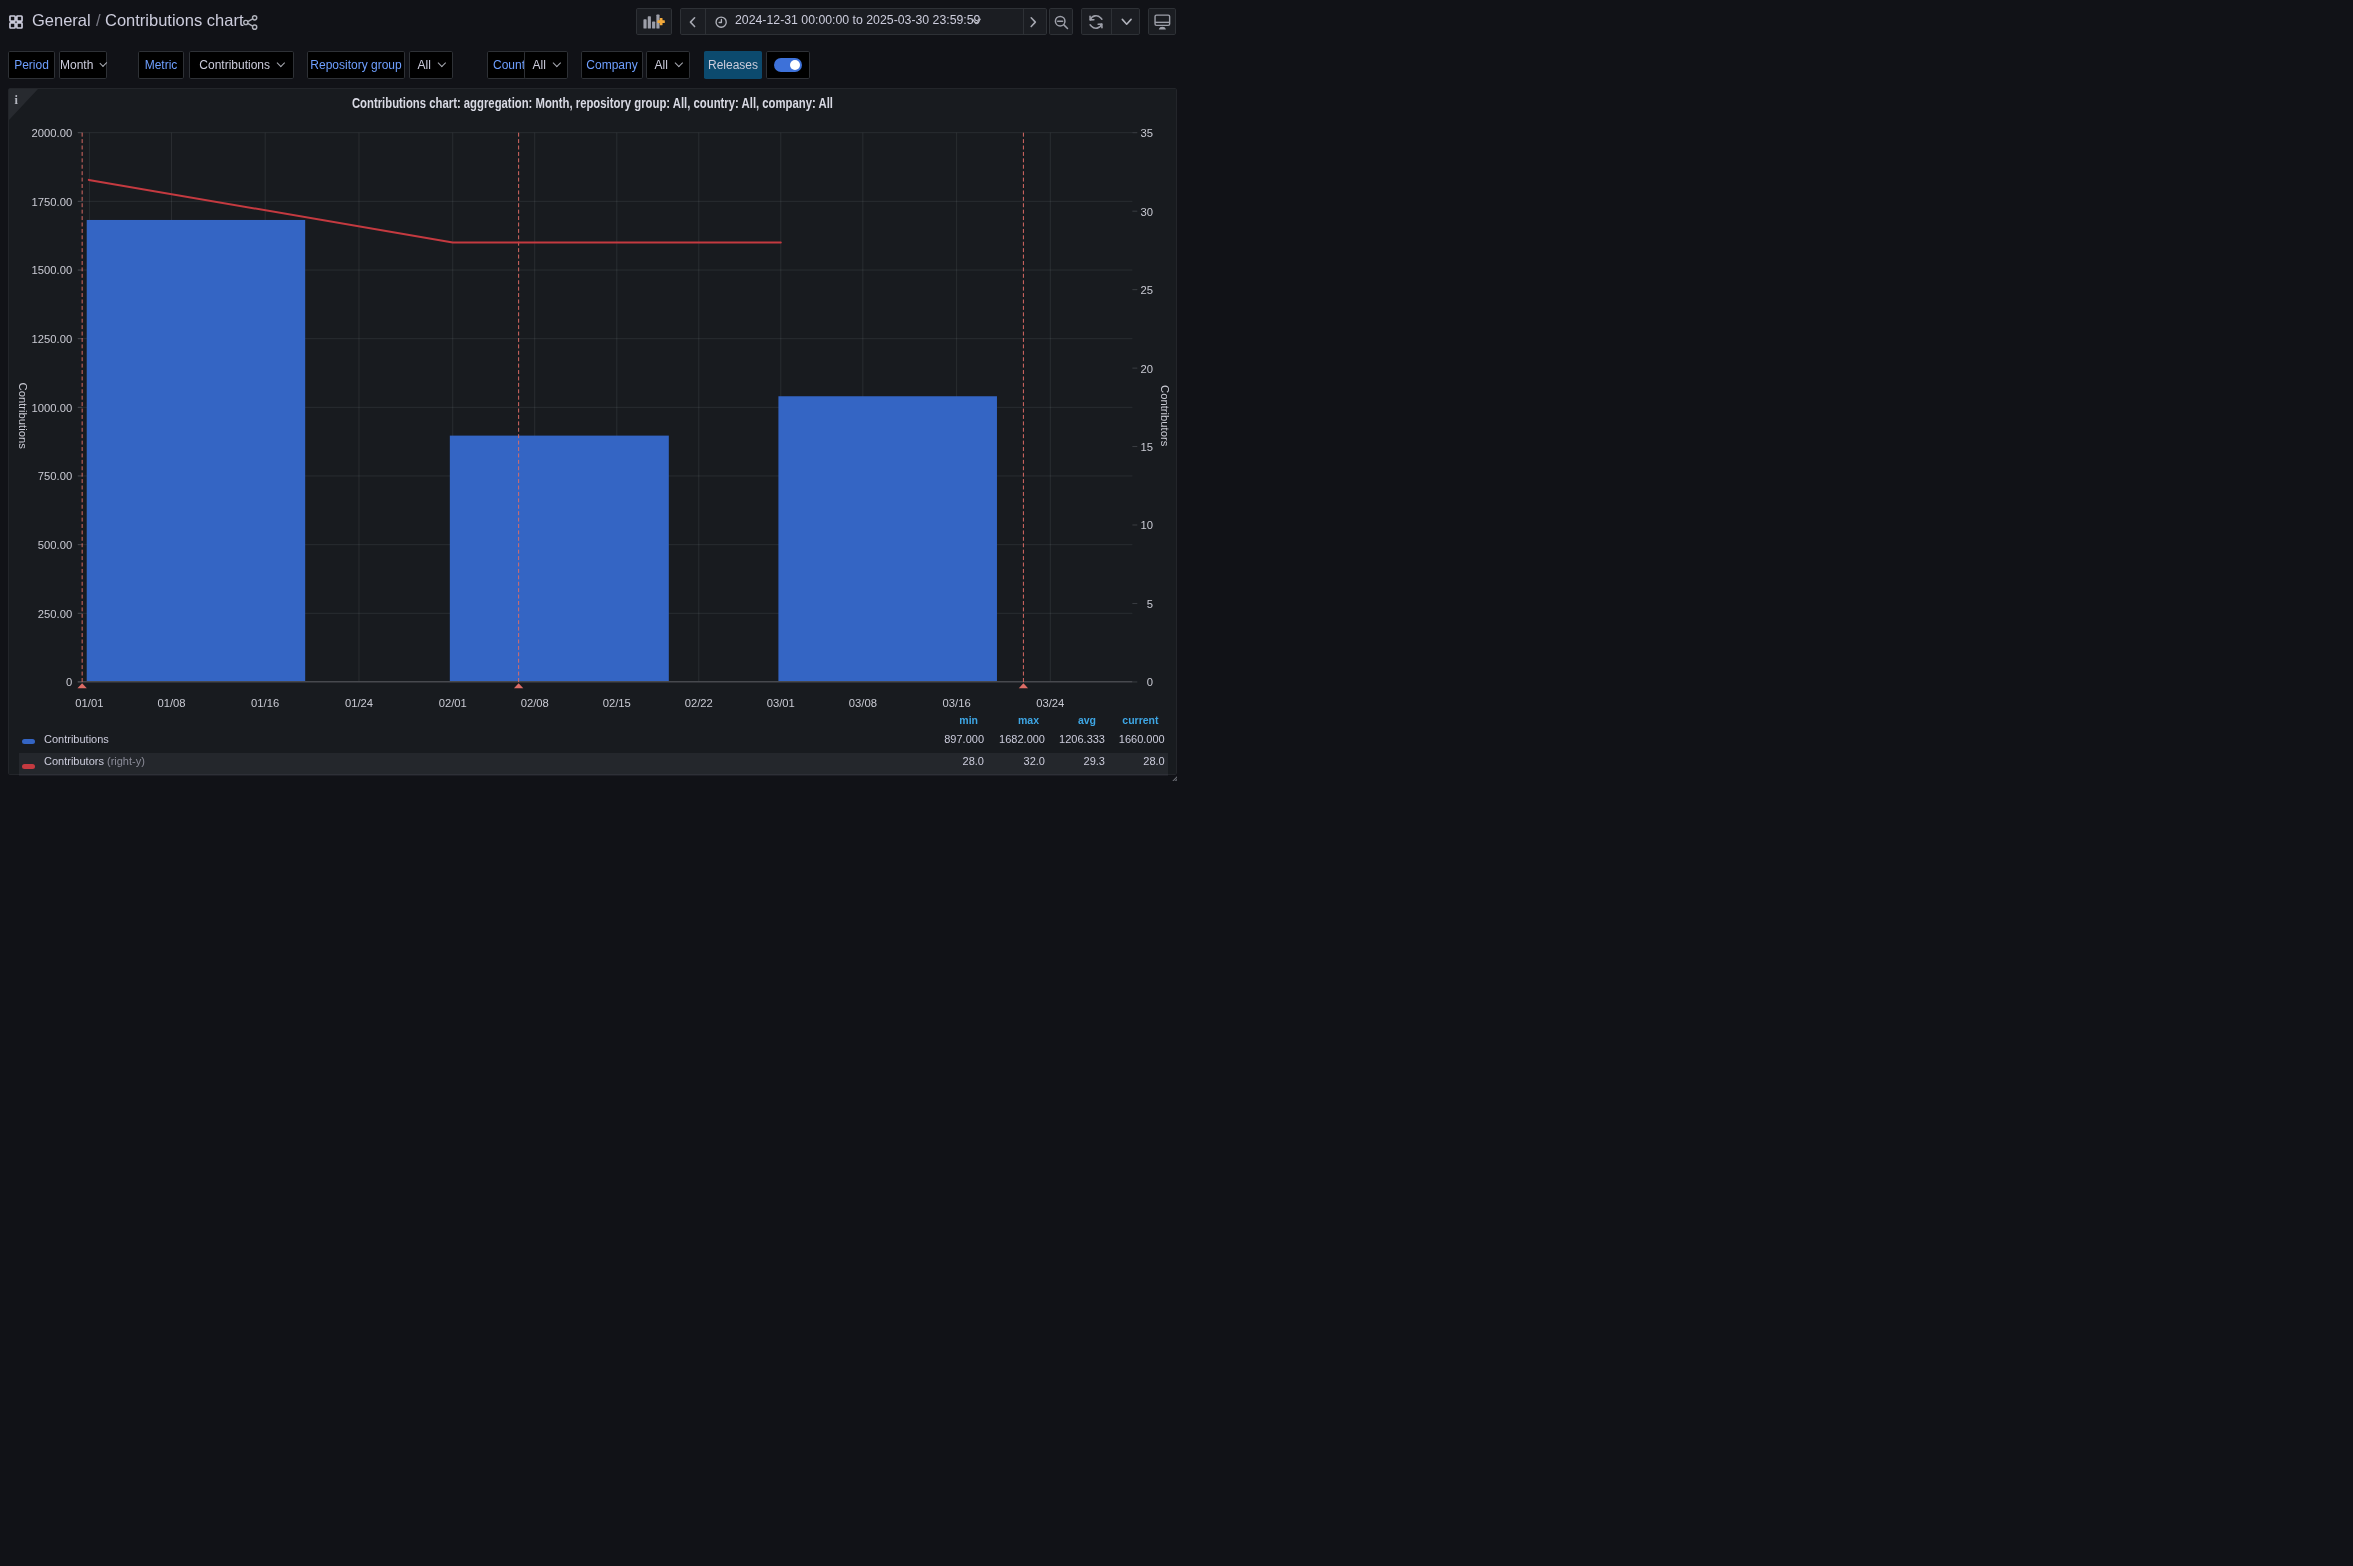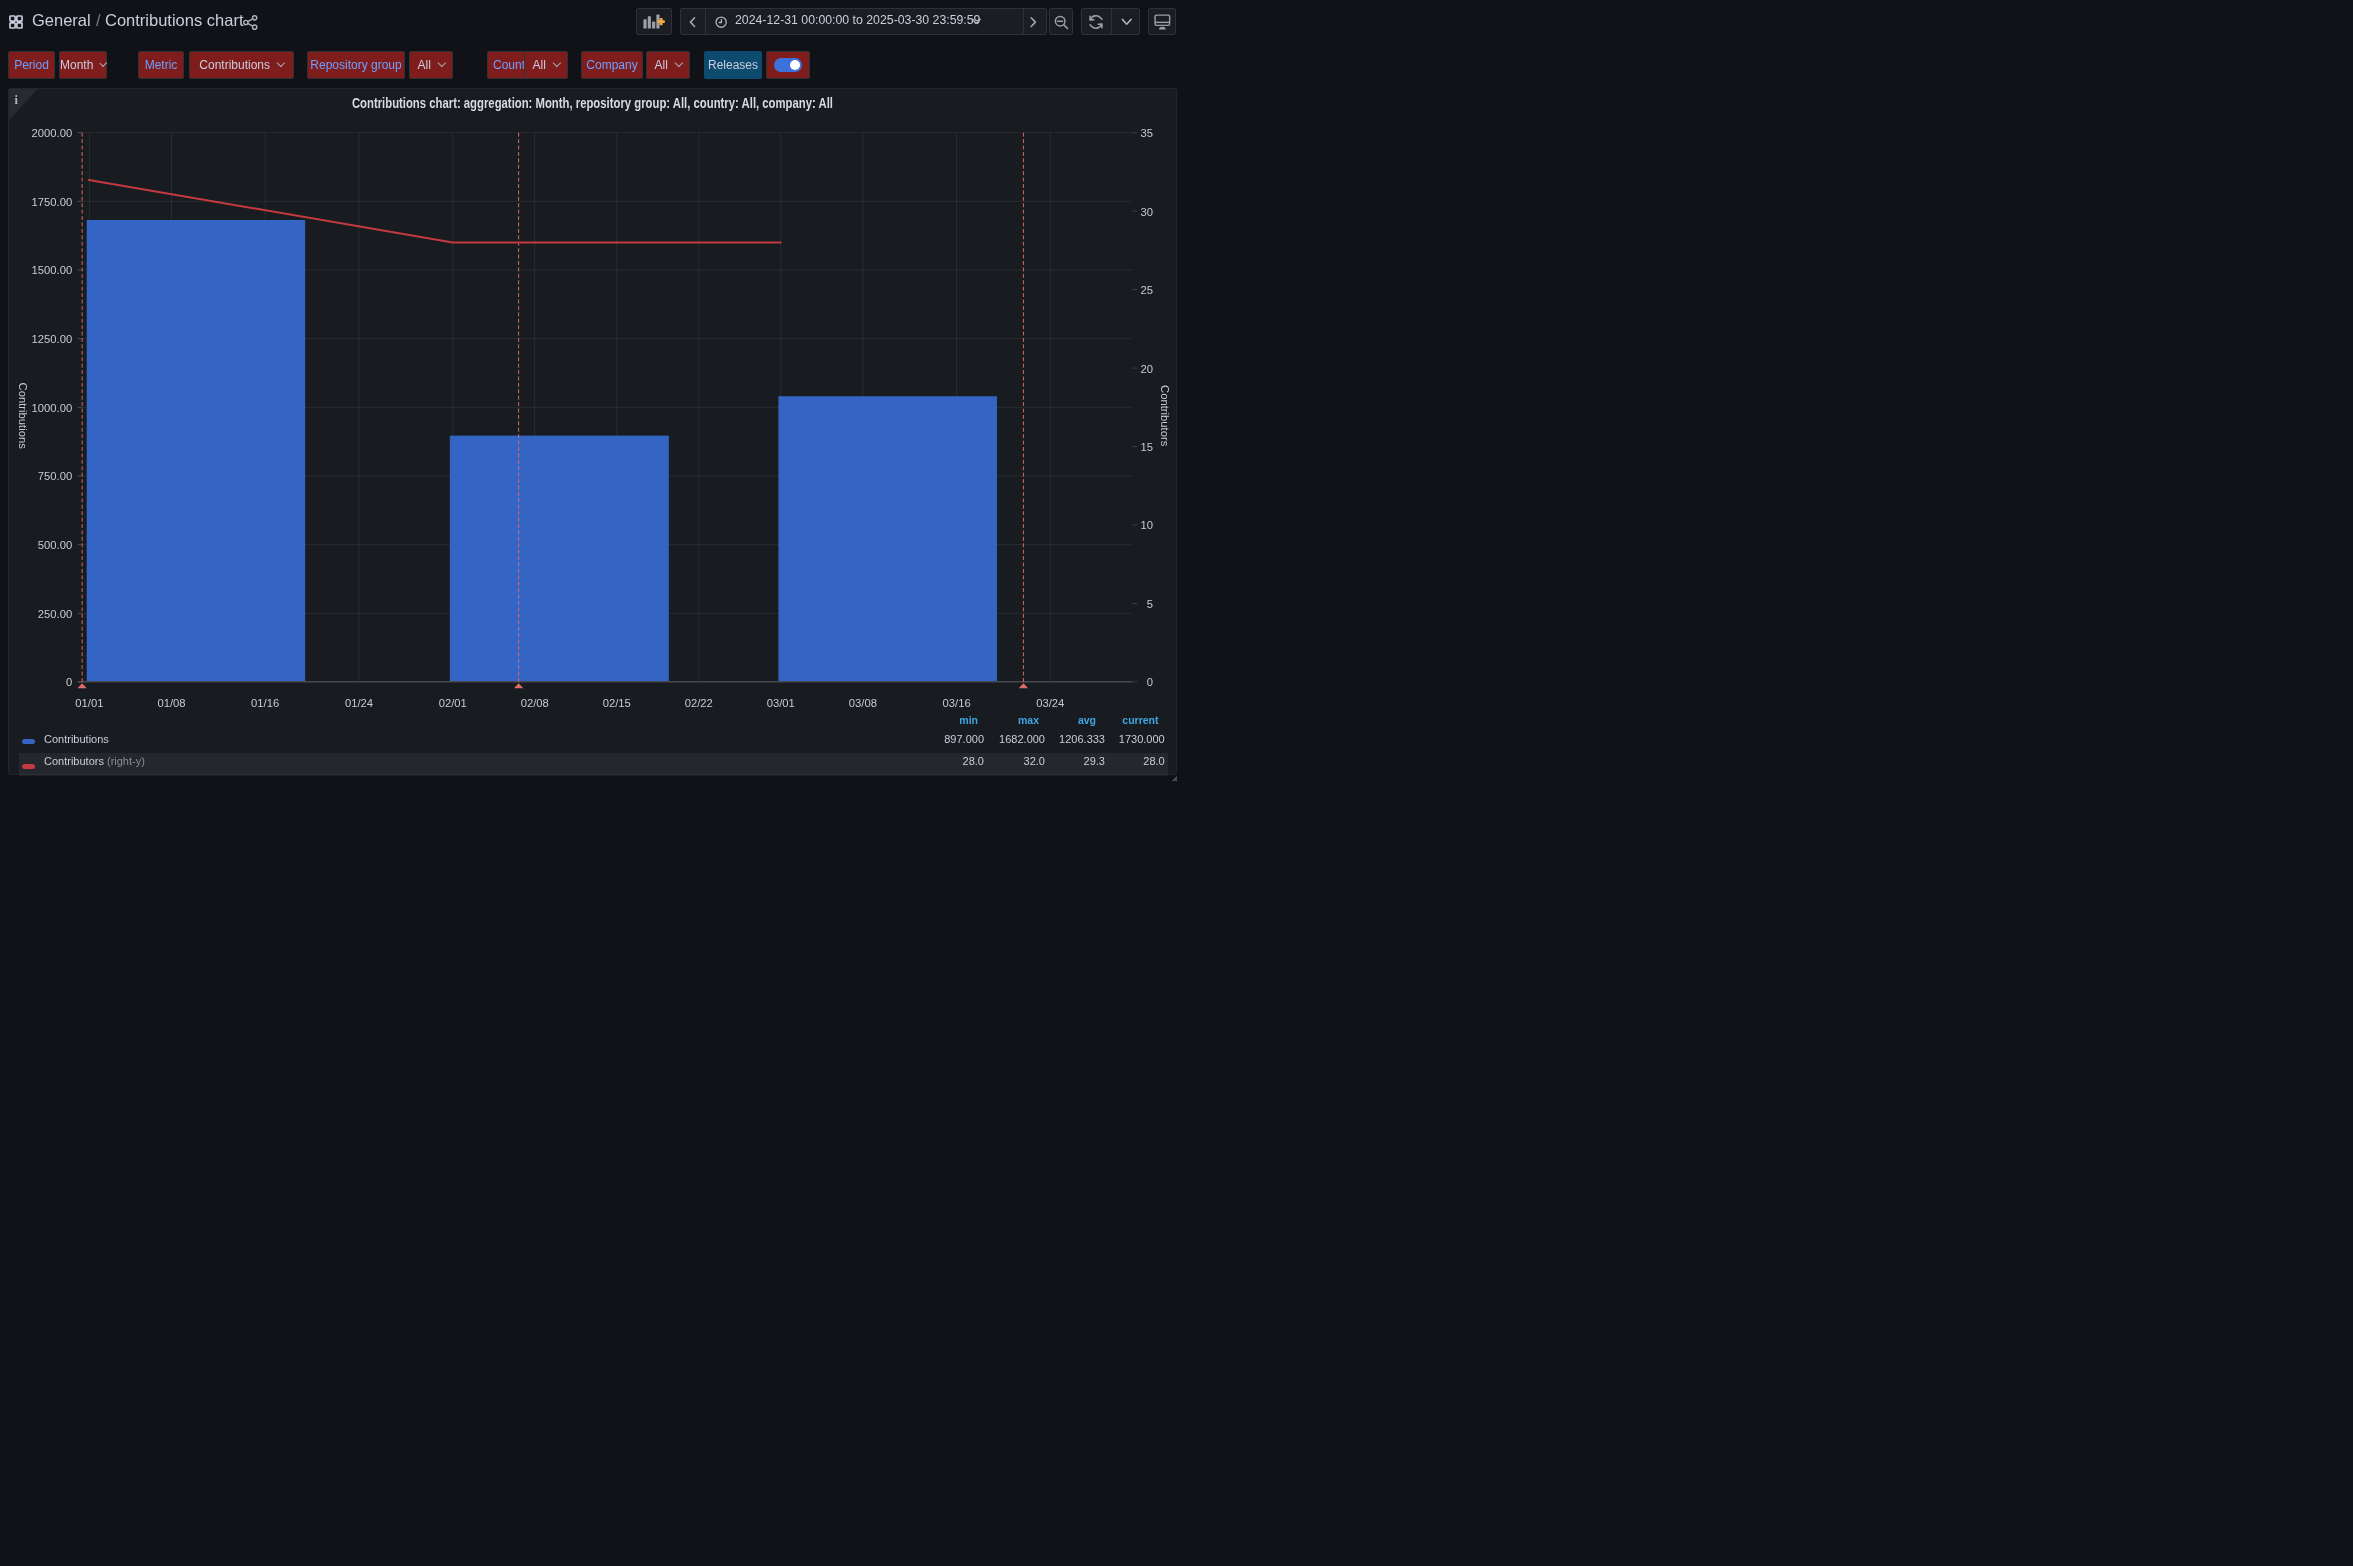--- a/index.html
+++ b/index.html
@@ -11,21 +11,21 @@
 .crumb { color:#ccccdc; font-size:16.5px; }
 .crumb-sep { color:rgba(204,204,220,0.55); }
 .hbtn {
   position:absolute; top:8px; height:27px;
   background:#1b1d22; border:0.9px solid #2e3136; border-radius:1.8px;
 }
 
 
 .fbox {
   position:absolute; top:51px; height:28px;
-  border:0.9px solid #2e3136; border-radius:1.8px; background:#7f1d1d;
+  border:0.9px solid #2e3136; border-radius:1.8px; background:#000000;
   display:flex; align-items:center; justify-content:center;
   font-size:12px; color:#ccccdc; white-space:nowrap;
 }
 .flabel { color:#6e9fff; font-weight:500; }
 .chev { display:inline-block; width:5.7px; height:5.7px; border-right:1.4px solid #a6a8b0; border-bottom:1.4px solid #a6a8b0; transform:rotate(45deg); margin-left:8px; margin-top:-4.4px;}
 .relbox {
   position:absolute; top:51px; height:28px; border-radius:1.8px;
   background:#0c4a6e; color:#ccccdc; font-size:12px; font-weight:500;
   display:flex; align-items:center; justify-content:center;
 }
@@ -272,21 +272,21 @@
   <div class="leg lhdr legr" style="right:199px; top:714px;">min</div>
   <div class="leg lhdr legr" style="right:138px; top:714px;padding-left:31px;">max</div>
   <div class="leg lhdr legr" style="right:81px; top:714px;">avg</div>
   <div class="leg lhdr legr" style="right:18.5px; top:714px;">current</div>
 
   <div class="mark" style="left:22px;top:739px;background:#3465c4;"></div>
   <div class="leg" style="left:44px;top:733px;">Contributions</div>
   <div class="leg legr" style="right:193px;top:733px;">897.000</div>
   <div class="leg legr" style="right:132px;top:733px;">1682.000</div>
   <div class="leg legr" style="right:72px;top:733px;">1206.333</div>
-  <div class="leg legr" style="right:12.3px;top:733px;">1730.000</div>
+  <div class="leg legr" style="right:12.3px;top:733px;">1660.000</div>
 
   <div class="mark" style="left:22px;top:764px;background:#c43a40;"></div>
   <div class="leg" style="left:44px;top:755px;">Contributors <span style="color:rgba(204,204,220,0.6)">(right-y)</span></div>
   <div class="leg legr" style="right:193px;top:755px;">28.0</div>
   <div class="leg legr" style="right:132px;top:755px;">32.0</div>
   <div class="leg legr" style="right:72px;top:755px;text-align:center;">29.3</div>
   <div class="leg legr" style="right:12.3px;top:755px;">28.0</div>
 
   <svg class="abs" style="left:1172px;top:776px" width="5.3" height="5.3" viewBox="0 0 6 6">
     <path d="M6 0.8 L0.8 6 M6 3.6 L3.6 6" stroke="#6a6c73" stroke-width="1.3" fill="none"></path>

